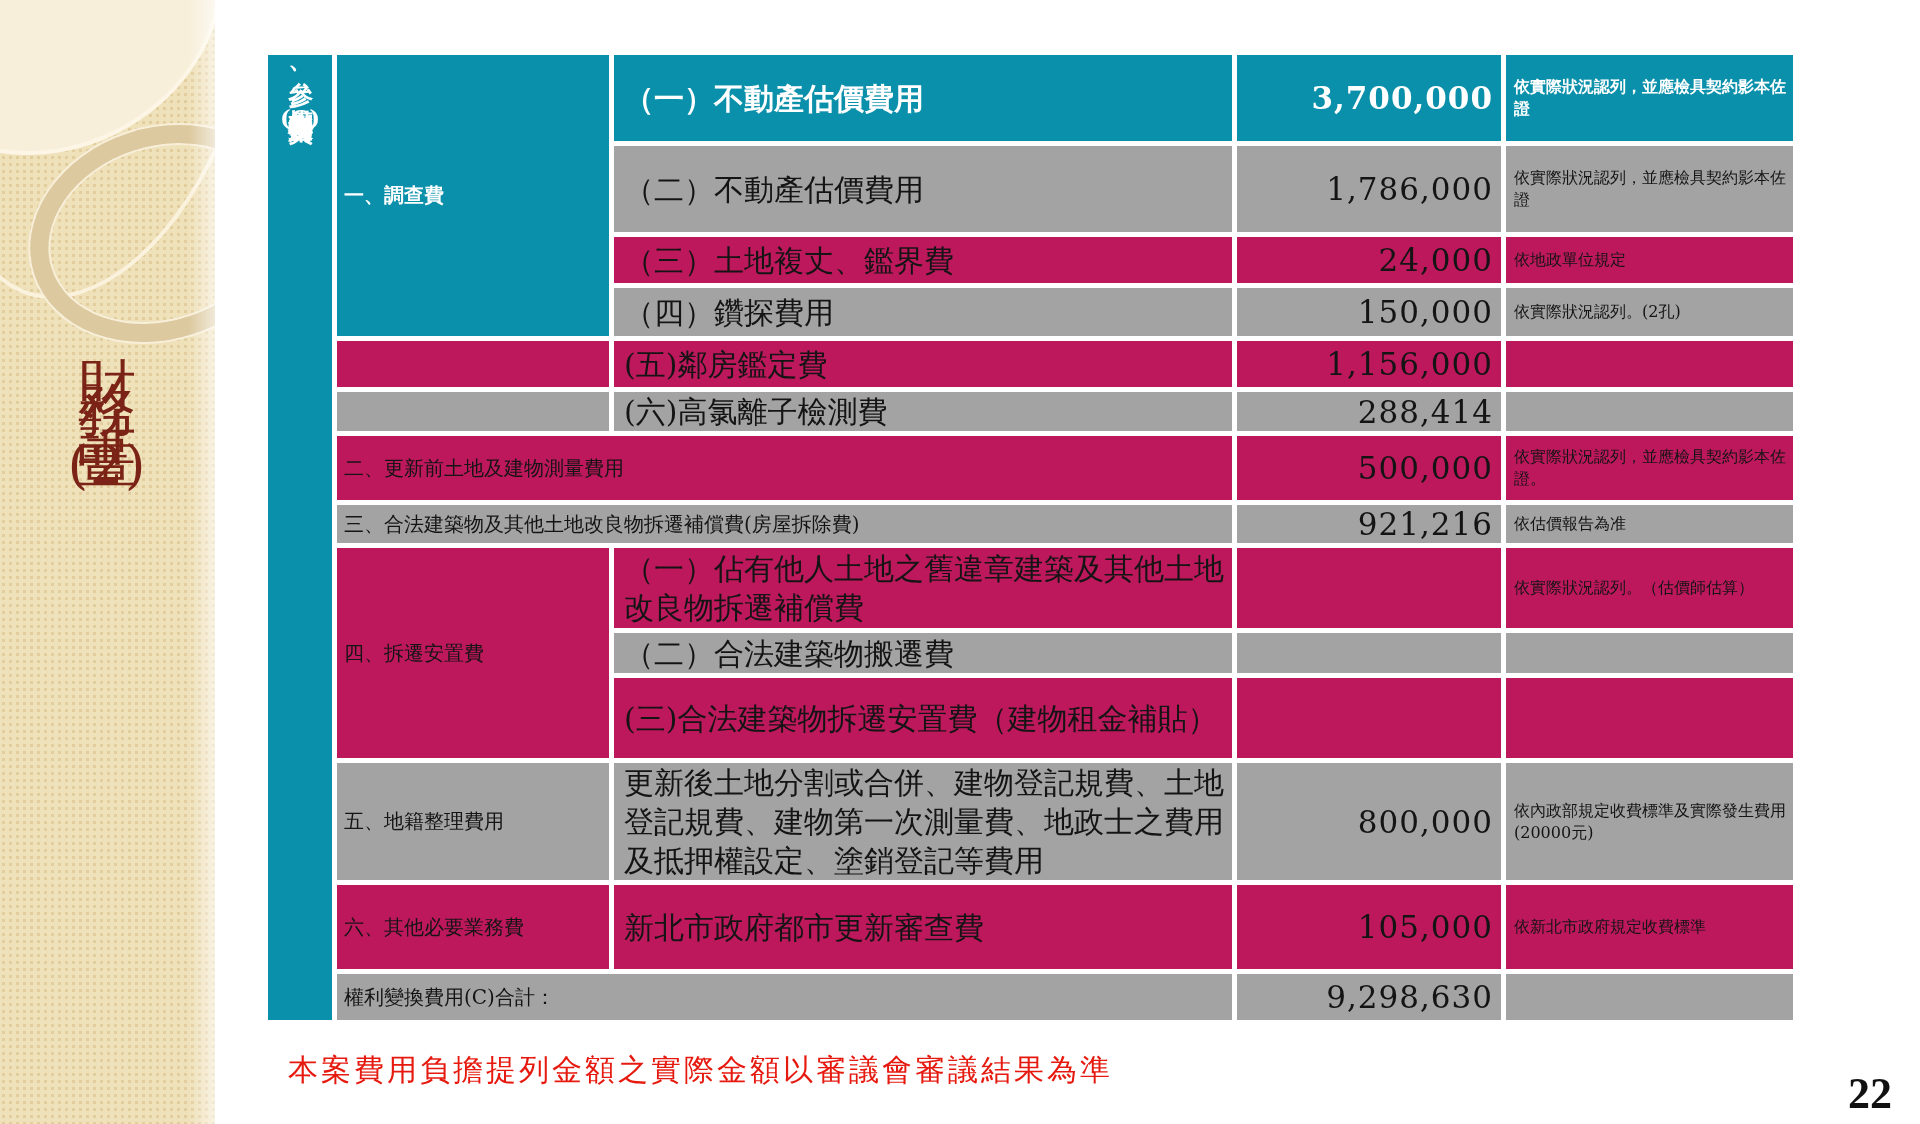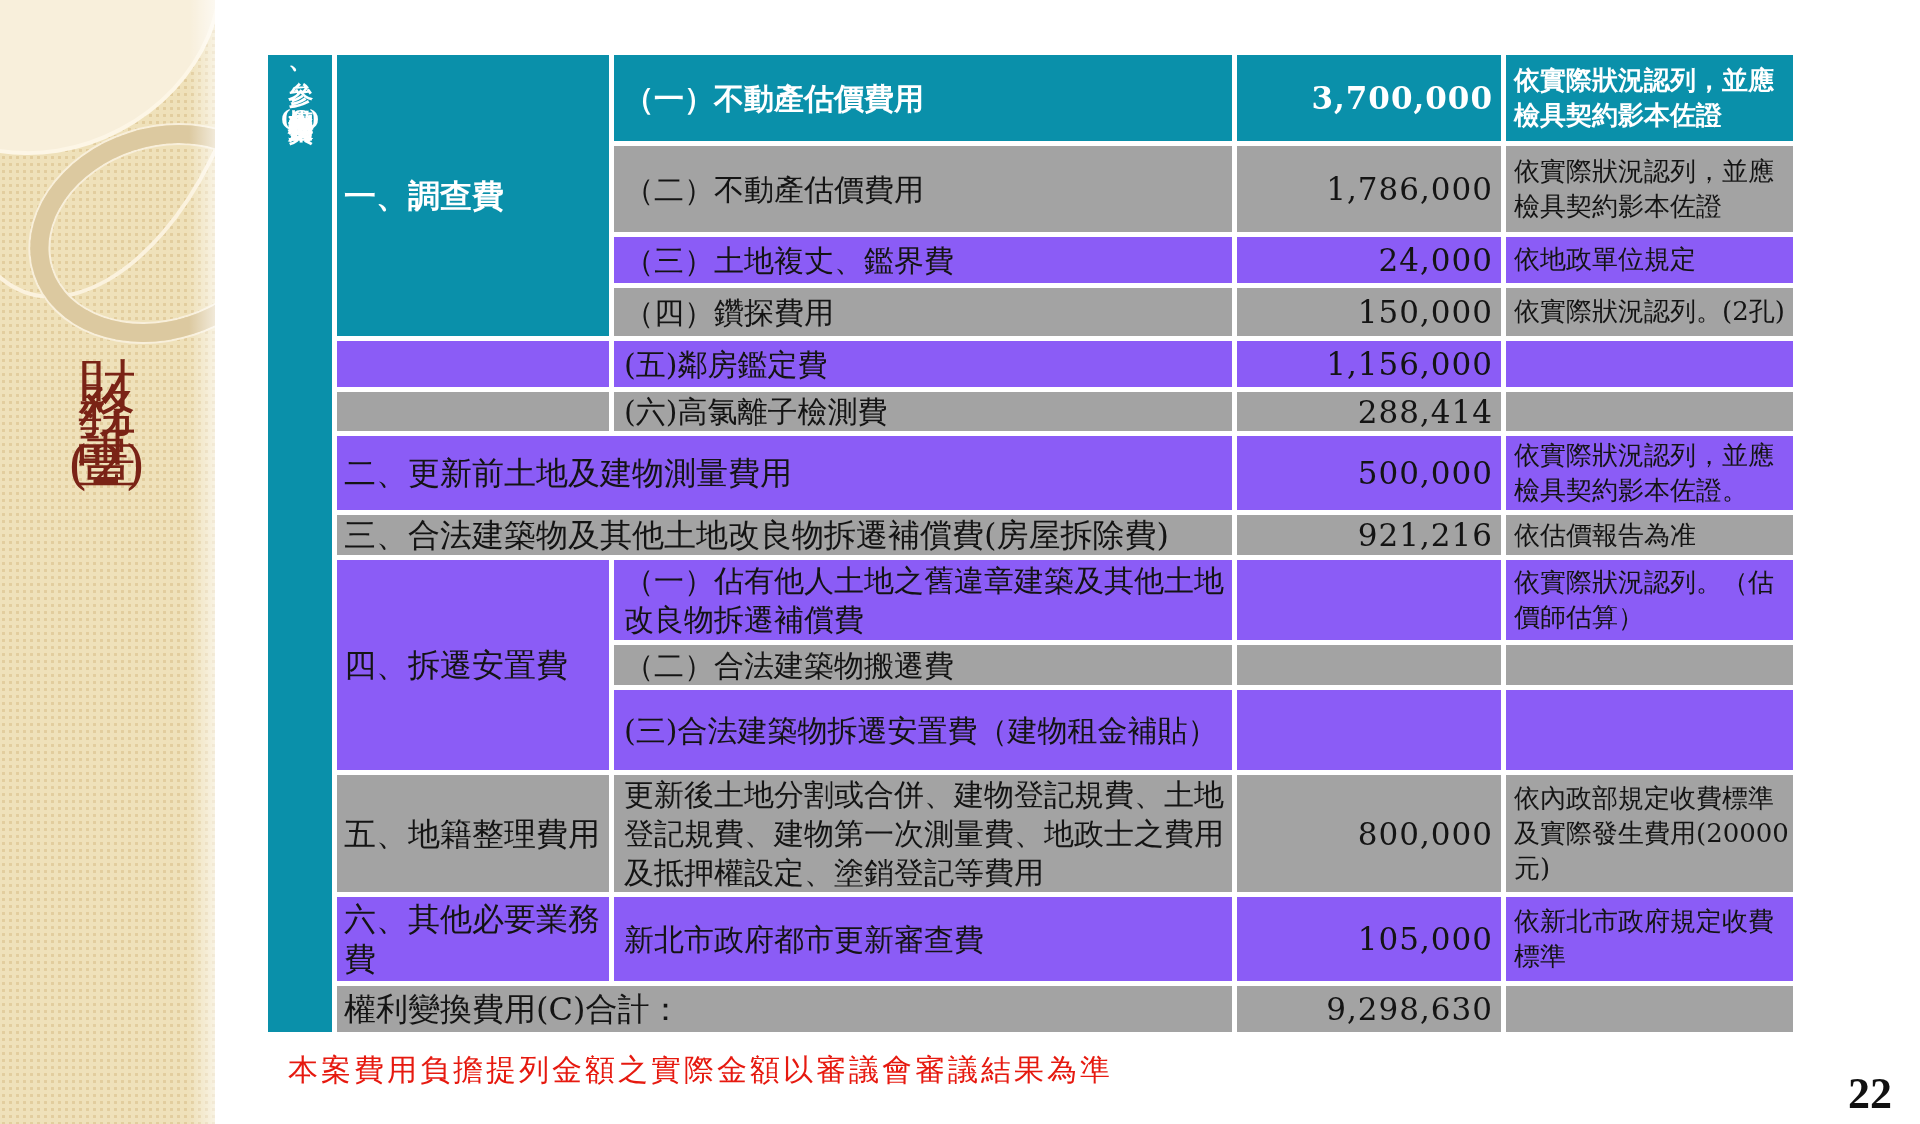--- a/index.html
+++ b/index.html
@@ -43,26 +43,26 @@
     margin:0;writing-mode:vertical-rl;text-orientation:upright;
     font-size:58px;font-weight:400;color:#7a2316;letter-spacing:.42em;
   }
   .slide-subtitle{font-size:52px;color:#7a2316;letter-spacing:2px;}
   
   .fin-table{
     position:absolute;left:263px;top:50px;width:1535px;
     border-collapse:separate;border-spacing:5px;table-layout:fixed;
   }
   .fin-table td{vertical-align:middle;color:#141414;word-break:break-all;}
-  tr.light td{background:#8b5cf6;}
+  tr.light td{background:#be185d;}
   tr.dark  td{background:#a3a3a3;}
-  .c-cat {text-align:left;padding:0 4px 0 7px;font-size:32px;line-height:1.25;}
+  .c-cat {text-align:left;padding:0 4px 0 7px;font-size:20px;line-height:1.25;}
   .c-item{text-align:left;padding:0 6px 0 10px;font-size:30px;line-height:1.3;}
   .c-amt {text-align:right;padding-right:8px;font-size:31px;letter-spacing:1px;}
-  .c-note{text-align:left;padding:2px 4px 2px 8px;font-size:26px;line-height:1.35;margin-left:20px;}
+  .c-note{text-align:left;padding:2px 4px 2px 8px;font-size:16px;line-height:1.35;margin-left:20px;}
   .fin-table td.teal{background:#0a90aa;color:#ffffff;font-weight:700;}
   .fin-table td.c-group{
     background:#0a90aa;color:#ffffff;font-weight:700;
     vertical-align:top;text-align:center;padding-top:6px;
   }
   .vtext{
     writing-mode:vertical-rl;text-orientation:upright;
     font-size:25px;letter-spacing:2px;line-height:1.05;margin:0 auto;
   }
   .vsuffix{font-size:23px;margin-top:2px;}

